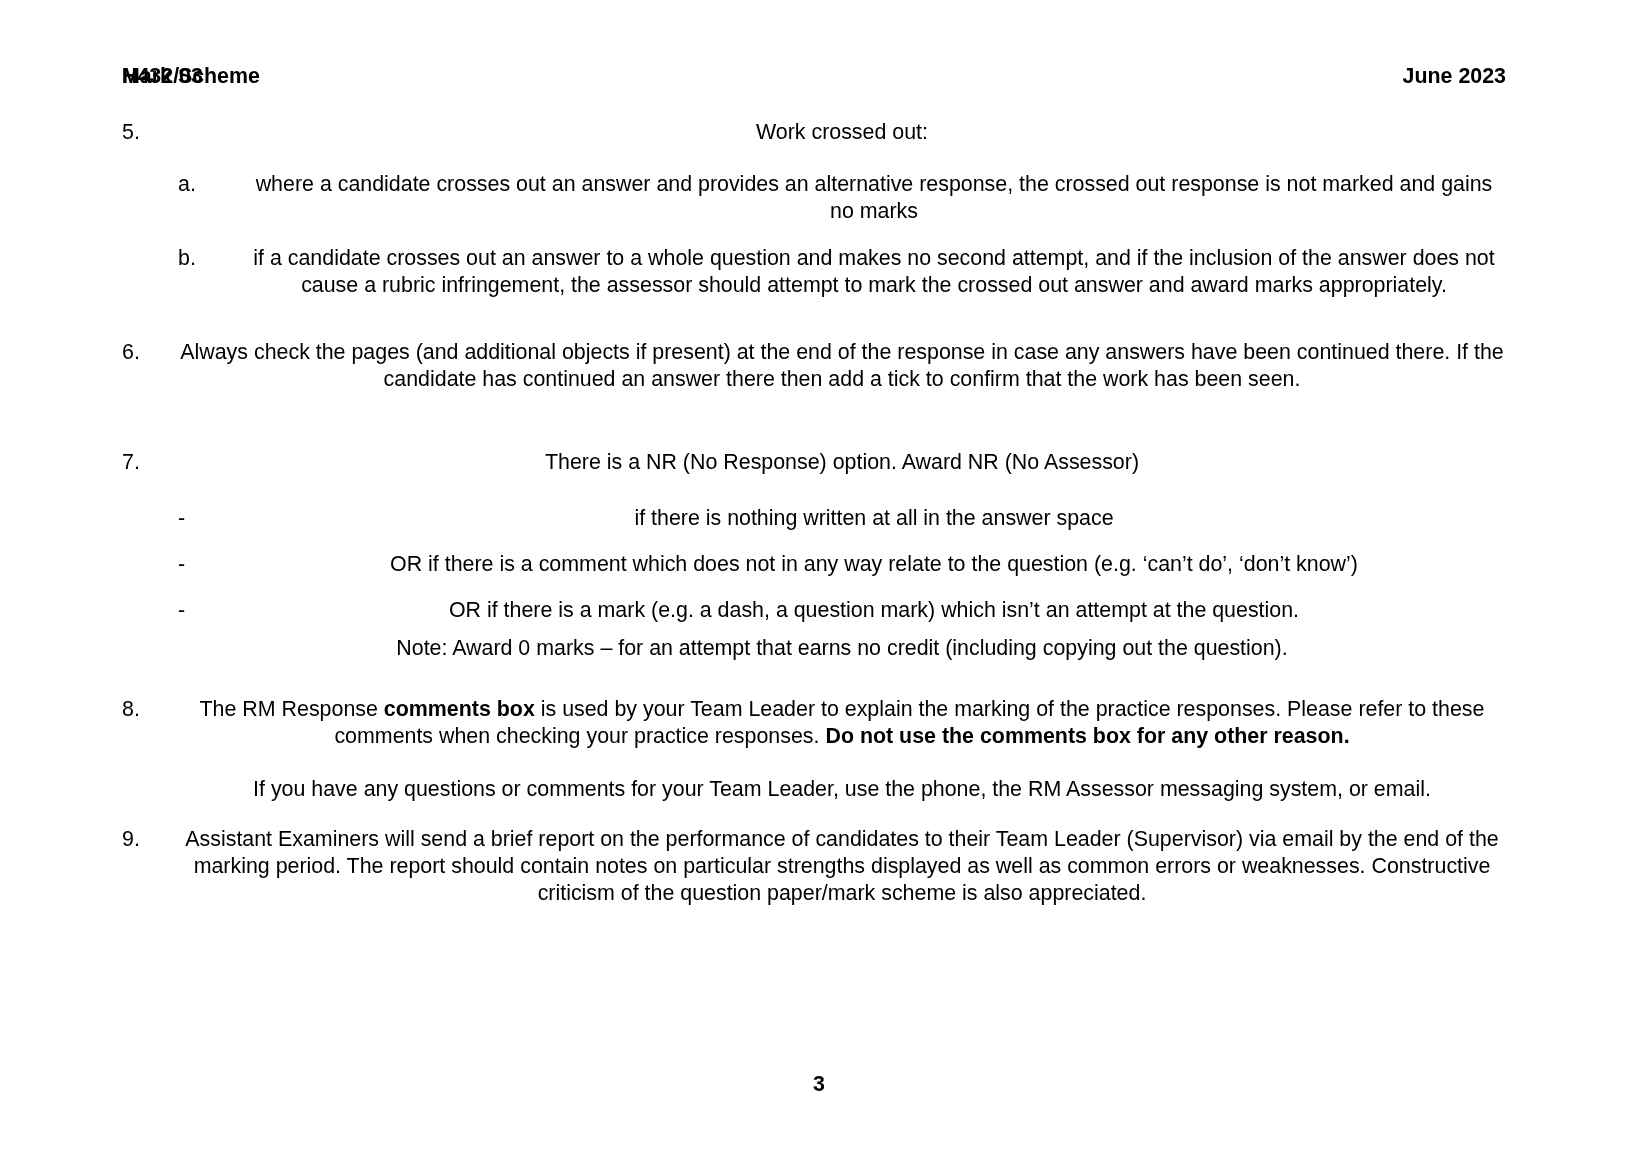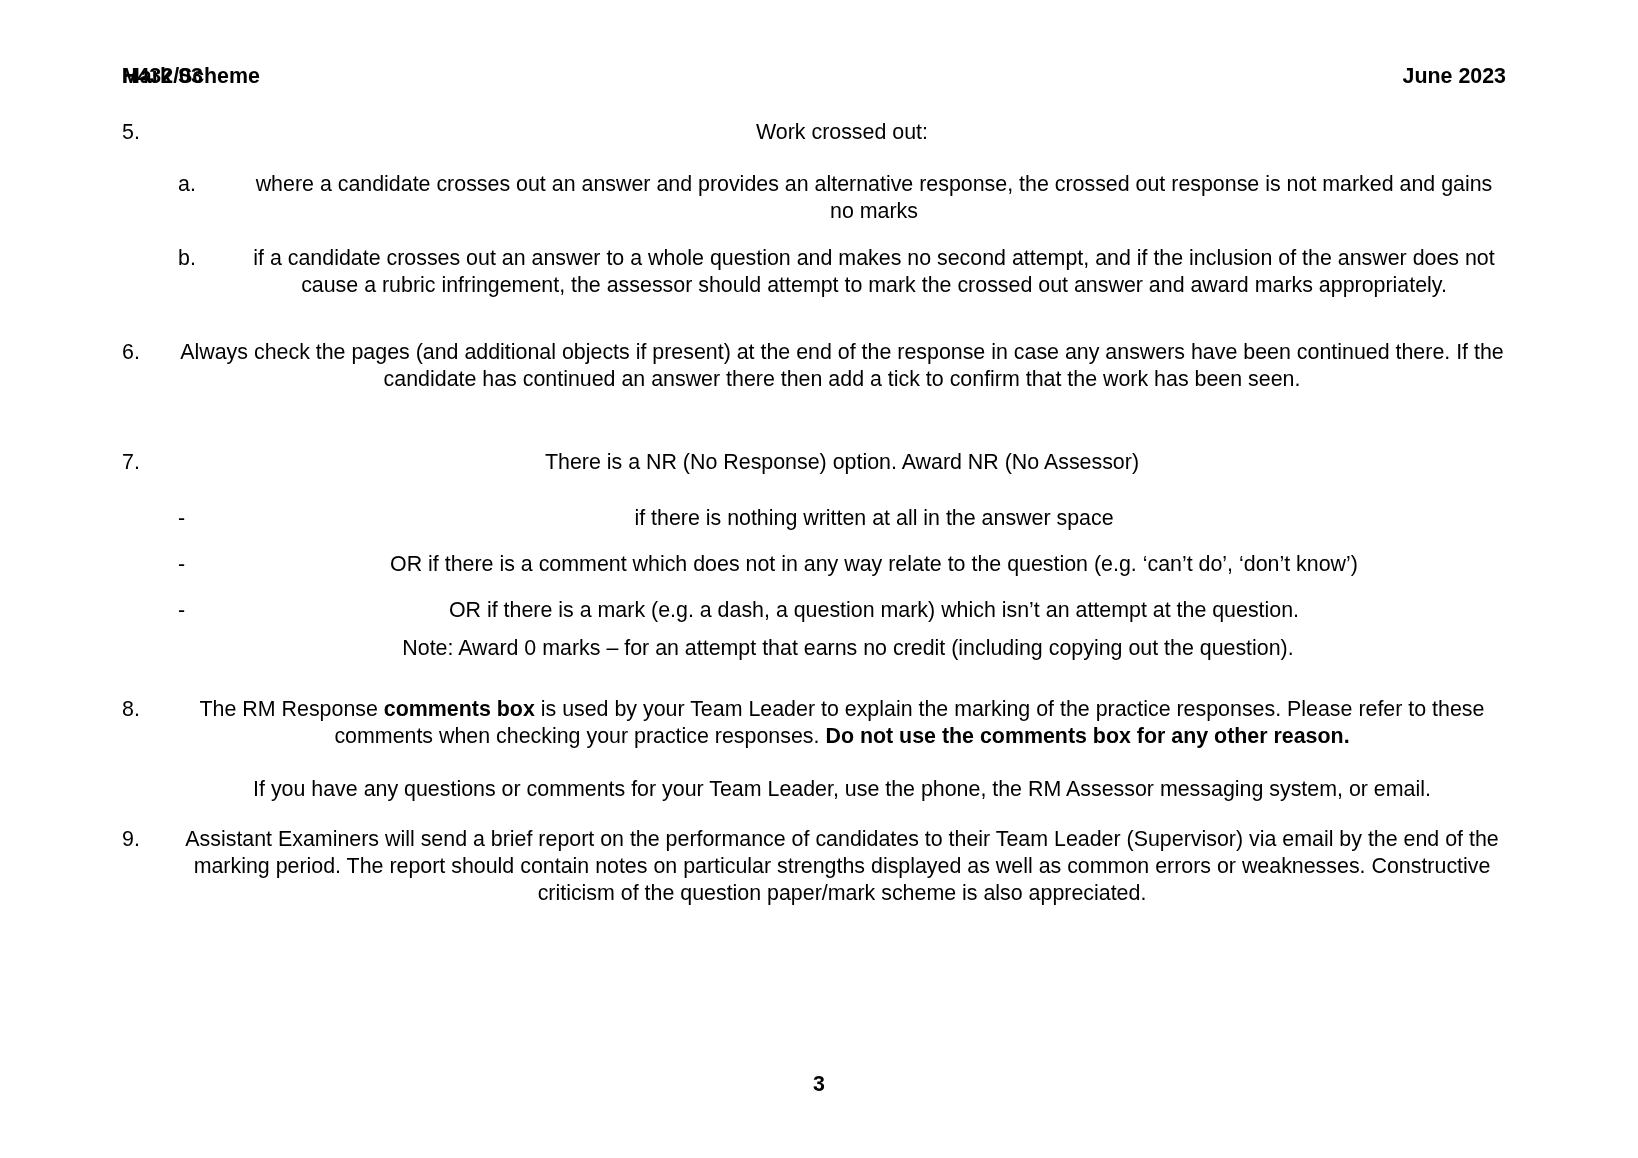--- a/index.html
+++ b/index.html
@@ -41,21 +41,21 @@
   .row.cont { left: 56px; width: 1328px; }
 
   #item5 { top: 119px; }
   #sub-a { top: 171px; }
   #sub-b { top: 245px; }
   #item6 { top: 339px; }
   #item7 { top: 449px; }
   #dash1 { top: 505px; }
   #dash2 { top: 551px; }
   #dash3 { top: 597px; }
-  #note7 { top: 635px; margin-left: 6px; }
+  #note7 { top: 635px; }
   #item8 { top: 696px; }
   #para8b { top: 776px; }
   #item9 { top: 826px; }
 
   .b { font-weight: bold; }
 
   
   .page-number {
     position: absolute;
     top: 1071px;

